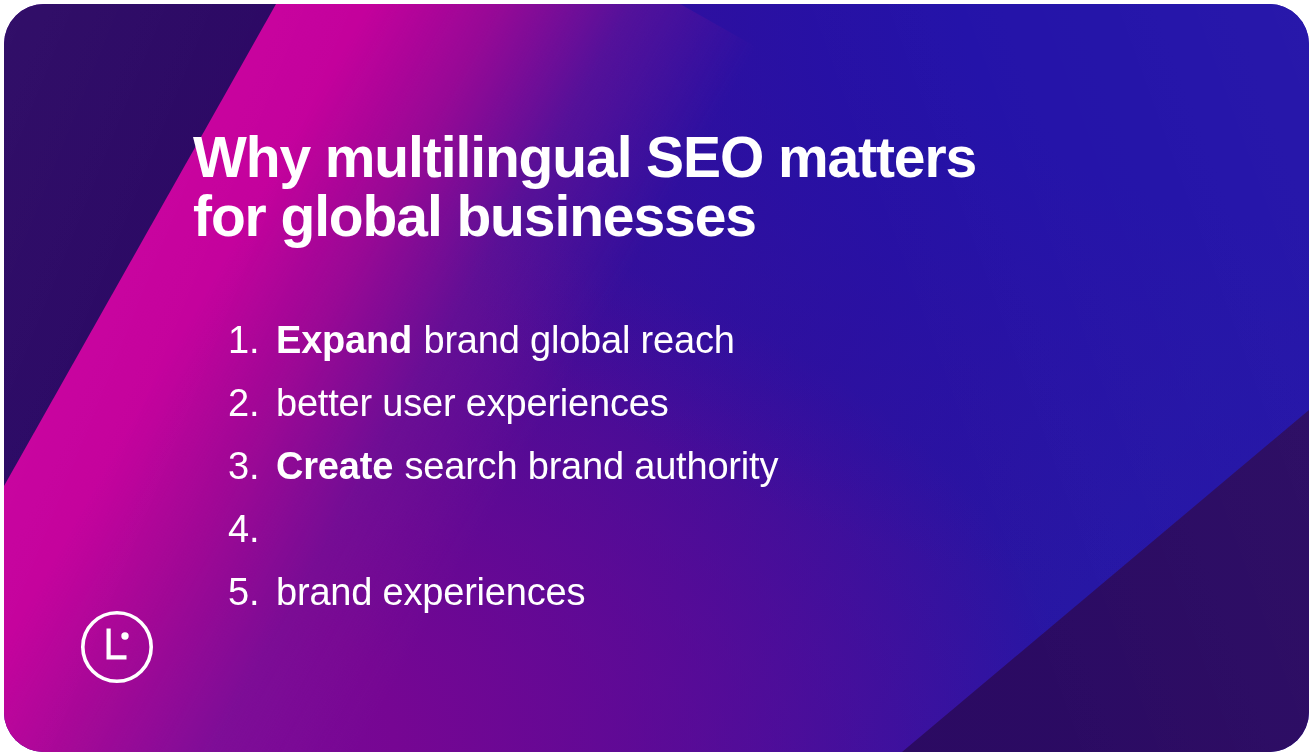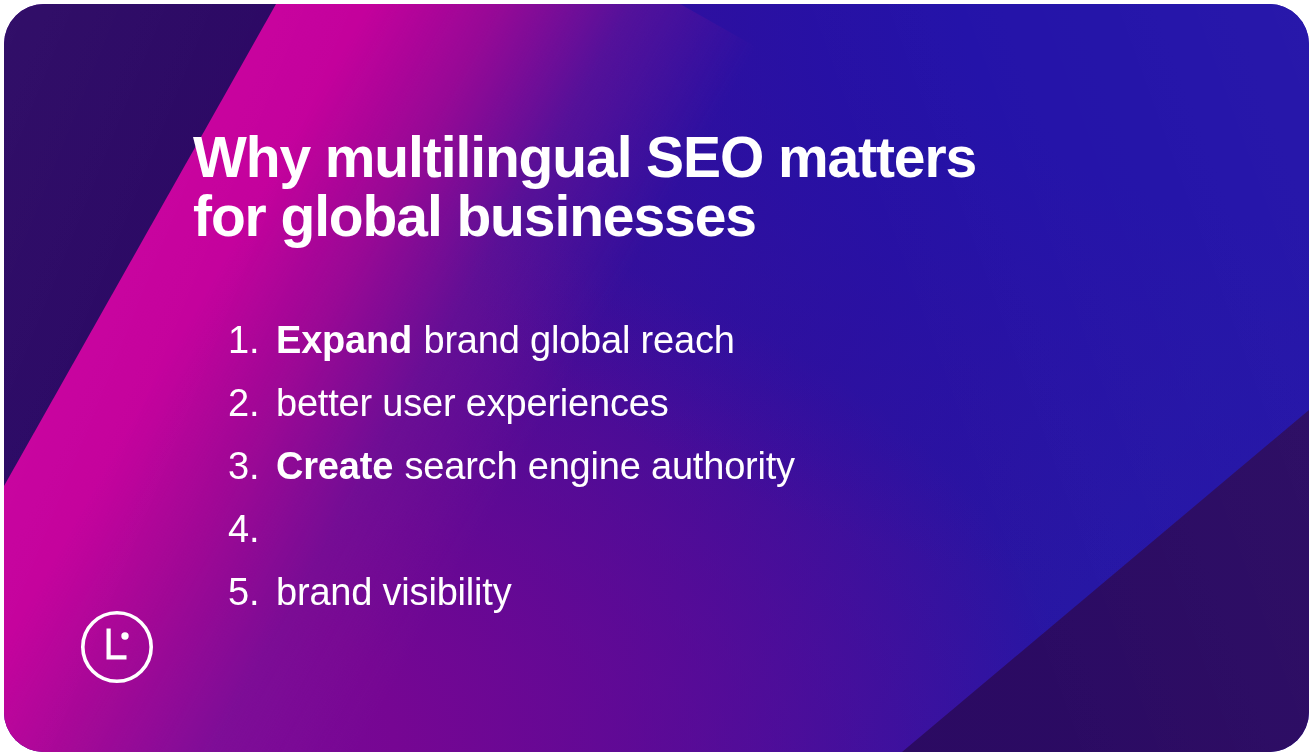--- a/index.html
+++ b/index.html
@@ -178,30 +178,30 @@
       </li>
 
       <li class="list-item">
         <span class="item-num">2.</span>
         <span class="item-rest">better user experiences</span>
       </li>
 
       <li class="list-item">
         <span class="item-num">3.</span>
         <span class="item-strong">Create</span>
-        <span class="item-rest">search engine authority</span>
+        <span class="item-rest">search brand authority</span>
       </li>
 
       <li class="list-item">
         <span class="item-num">4.</span>
       </li>
 
       <li class="list-item">
         <span class="item-num">5.</span>
-        <span class="item-rest">brand visibility</span>
+        <span class="item-rest">brand experiences</span>
       </li>
 
     </ol>
 
     <div class="logo">
       <svg width="74" height="74" viewBox="0 0 74 74">
         <circle cx="37" cy="37" r="34.2" fill="none" stroke="#ffffff" stroke-width="3.6"></circle>
         <path d="M28.6 20.6 V47.4 H44.4" fill="none" stroke="#ffffff" stroke-width="4.2" stroke-linecap="square"></path>
         <circle cx="45.0" cy="26.0" r="3.7" fill="#ffffff"></circle>
       </svg>

